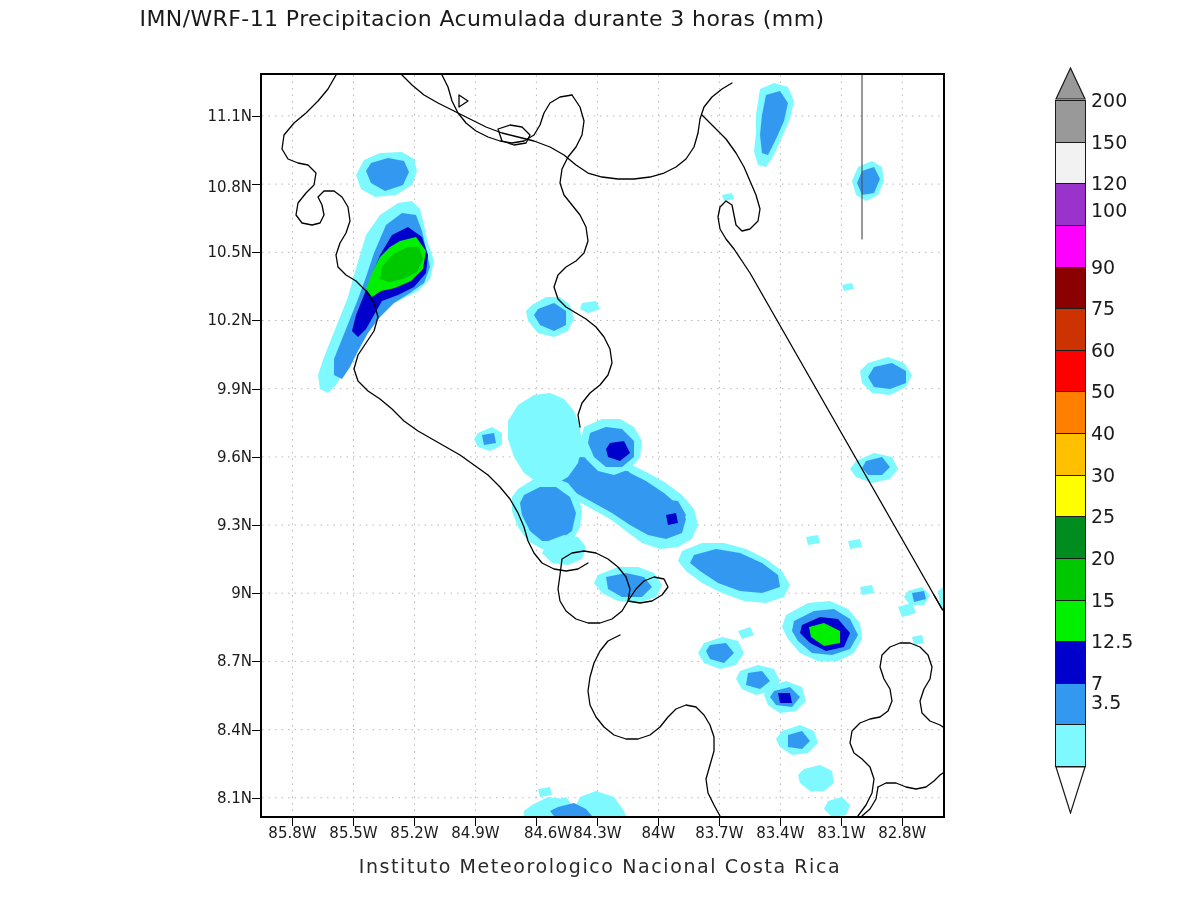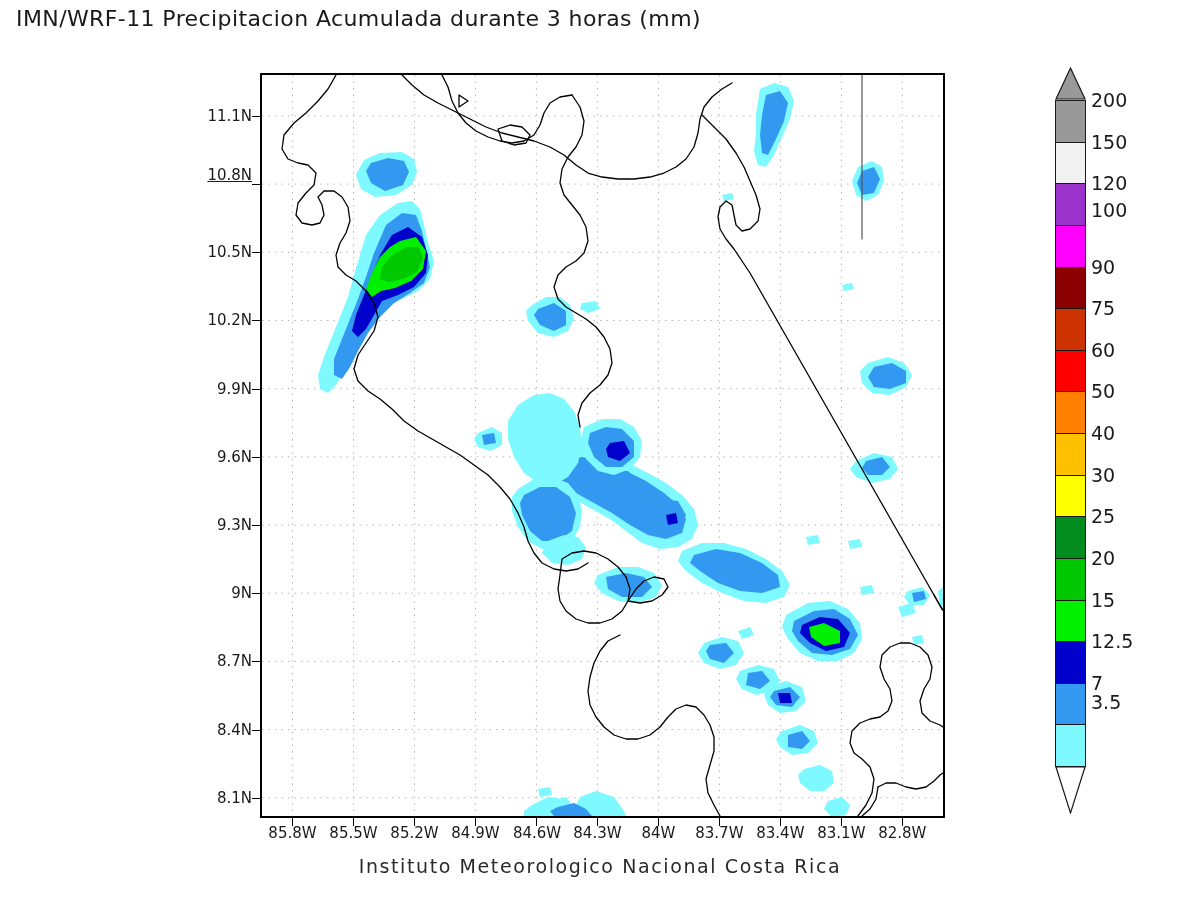--- a/index.html
+++ b/index.html
@@ -1,20 +1,20 @@
 <!DOCTYPE html>
 <html><head>
 <meta charset="utf-8">
 <style>
   html,body{margin:0;padding:0;background:#ffffff;}
   body{width:1200px;height:900px;position:relative;overflow:hidden;
        font-family:"DejaVu Sans","Liberation Sans",sans-serif;color:#1a1a1a;}
 
   
-  #title-block{position:absolute;left:16px;top:6px;width:964px;}
+  #title-block{position:absolute;left:0;top:6px;width:964px;text-align:center;}
   #title-line1{font-size:22px;letter-spacing:.4px;white-space:nowrap;}
   #title-line2{font-size:22px;letter-spacing:.4px;margin-top:2px;white-space:nowrap;}
 
   
   #plot-frame{position:absolute;left:260px;top:73px;width:685px;height:745px;
               border:2px solid #000;box-sizing:border-box;background:#fff;}
   #map-clip{position:absolute;inset:0;overflow:hidden;}
   #map-svg{position:absolute;left:0;top:0;}
 
   
@@ -42,21 +42,21 @@
 </style>
 </head>
 <body>
 
 <div id="title-block">
   <div id="title-line1">IMN/WRF-11 Precipitacion Acumulada durante 3 horas (mm)</div>
 </div>
 
 <div id="ylabels">
     <div class="ytick" style="top: 42.9141px;">11.1N</div>
-    <div class="ytick" style="top: 102px; text-decoration: underline;">10.8N</div>
+    <div class="ytick" style="top: 114px;">10.8N</div>
     <div class="ytick" style="top: 179.294px;">10.5N</div>
     <div class="ytick" style="top: 247.485px;">10.2N</div>
     <div class="ytick" style="top: 315.675px;">9.9N</div>
     <div class="ytick" style="top: 383.865px;">9.6N</div>
     <div class="ytick" style="top: 452.055px;">9.3N</div>
     <div class="ytick" style="top: 520.245px;">9N</div>
     <div class="ytick" style="top: 588.436px;">8.7N</div>
     <div class="ytick" style="top: 656.626px;">8.4N</div>
     <div class="ytick" style="top: 724.816px;">8.1N</div>
   </div>
@@ -311,21 +311,21 @@
       </g>
     </svg>
   </div>
 </div>
 
 <div id="xlabels">
     <div class="xtick" style="left: 32.4925px;">85.8W</div>
     <div class="xtick" style="left: 93.4776px;">85.5W</div>
     <div class="xtick" style="left: 154.463px;">85.2W</div>
     <div class="xtick" style="left: 215.448px;">84.9W</div>
-    <div class="xtick" style="left: 277px;">84.6W</div>
+    <div class="xtick" style="left: 288px;">84.6W</div>
     <div class="xtick" style="left: 337.418px;">84.3W</div>
     <div class="xtick" style="left: 398.403px;">84W</div>
     <div class="xtick" style="left: 459.388px;">83.7W</div>
     <div class="xtick" style="left: 520.373px;">83.4W</div>
     <div class="xtick" style="left: 581.358px;">83.1W</div>
     <div class="xtick" style="left: 642.343px;">82.8W</div>
   </div>
 
 <div id="footer">Instituto Meteorologico Nacional Costa Rica</div>
 

